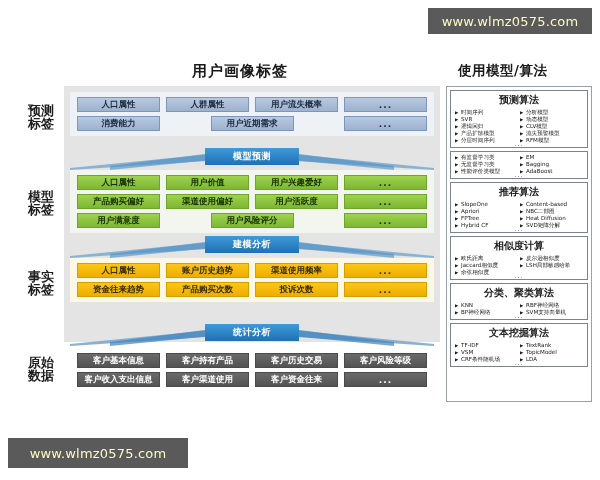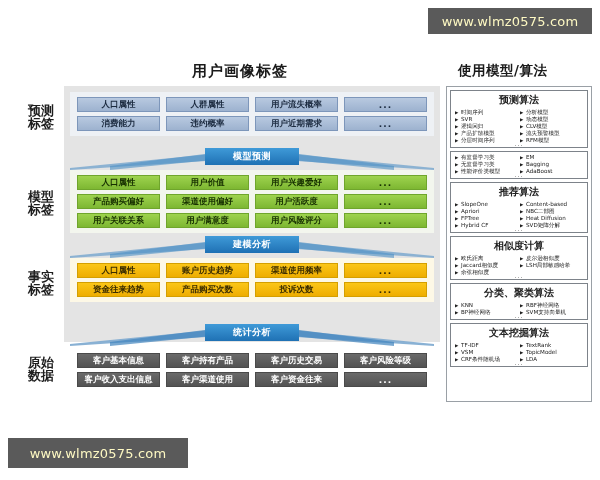--- a/index.html
+++ b/index.html
@@ -229,23 +229,20 @@
         <div class="cellwrap">
           <div class="cell">用户流失概率</div>
         </div>
         <div class="cellwrap">
           <div class="cell ellip">...</div>
         </div>
         <div class="cellwrap">
           <div class="cell">消费能力</div>
         </div>
         <div class="cellwrap">
-          <div class="cell">违约概率</div>
-        </div>
-        <div class="cellwrap">
           <div class="cell">用户近期需求</div>
         </div>
         <div class="cellwrap">
           <div class="cell ellip">...</div>
         </div>
       </div>
   </div>
 
   <div class="arrow-band" id="band-1">
     <svg class="arrow-wing" viewBox="0 0 364 26" preserveAspectRatio="none">
@@ -275,23 +272,20 @@
         <div class="cellwrap">
           <div class="cell">渠道使用偏好</div>
         </div>
         <div class="cellwrap">
           <div class="cell">用户活跃度</div>
         </div>
         <div class="cellwrap">
           <div class="cell ellip">...</div>
         </div>
         <div class="cellwrap">
-          <div class="cell">用户关联关系</div>
-        </div>
-        <div class="cellwrap">
           <div class="cell">用户满意度</div>
         </div>
         <div class="cellwrap">
           <div class="cell">用户风险评分</div>
         </div>
         <div class="cellwrap">
           <div class="cell ellip">...</div>
         </div>
       </div>
   </div>

